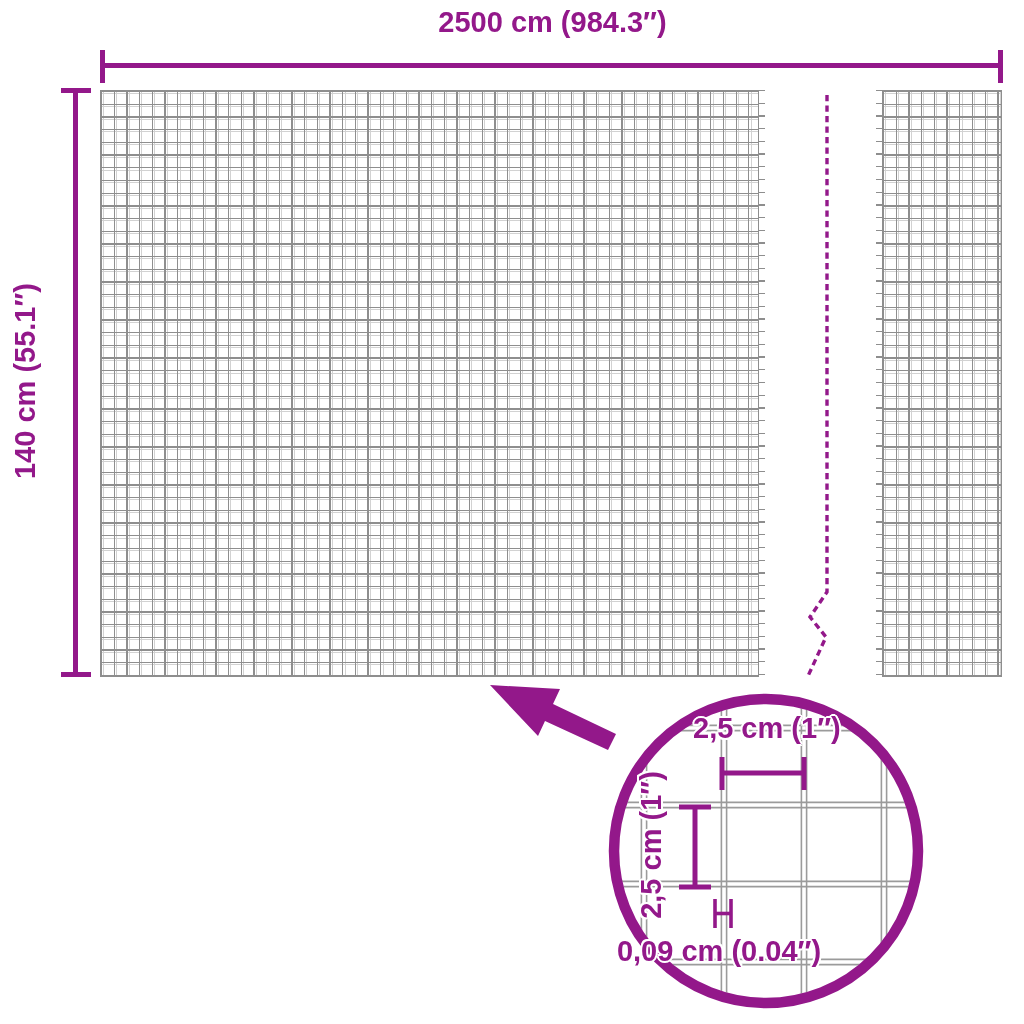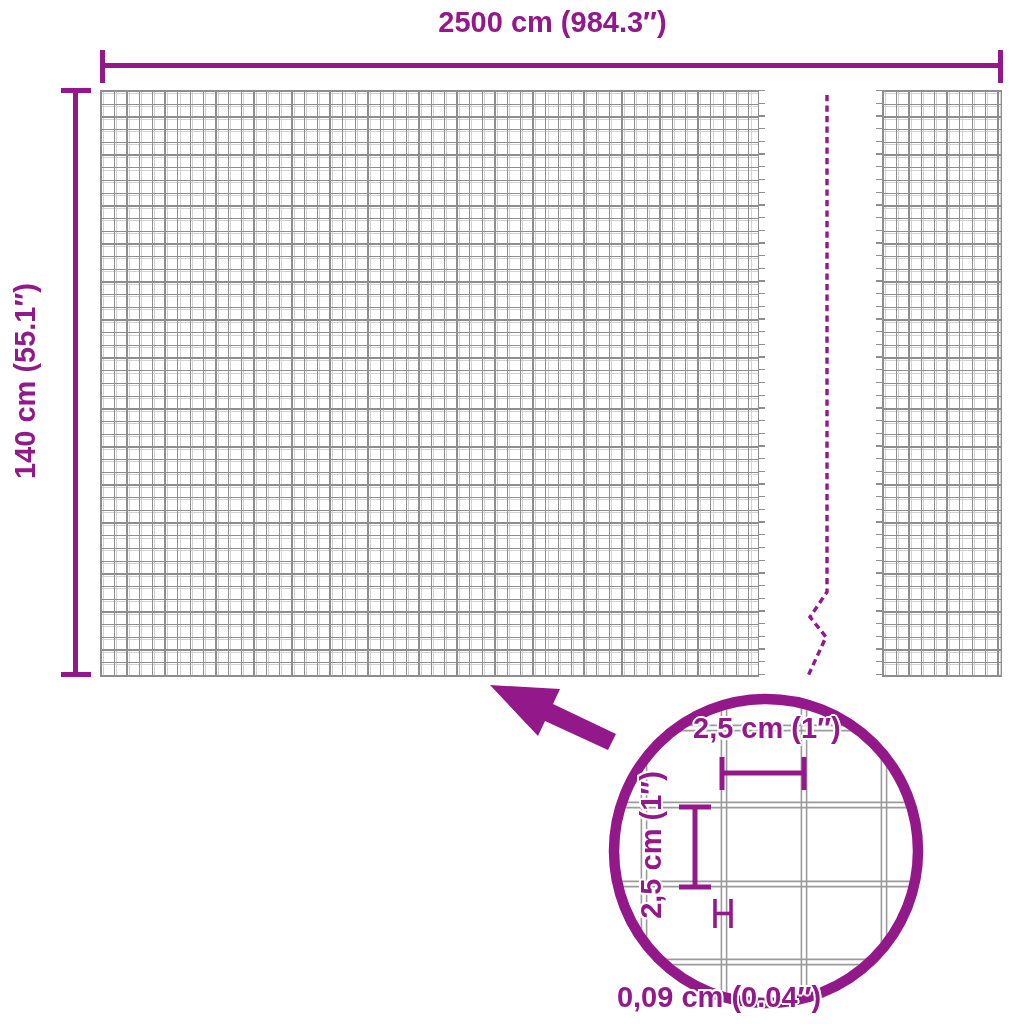--- a/index.html
+++ b/index.html
@@ -46,21 +46,21 @@
   .stub{
     position:absolute;top:90px;width:6px;height:587px;
     background-image:repeating-linear-gradient(to bottom, var(--wire,#8e8e8e) 0 1.3px, transparent 1.3px 12.69px);
   }
   .overlay{position:absolute;left:0;top:0;width:1024px;height:1024px;}
   .accent-stroke{stroke:var(--accent,#93188a);}
   .accent-fill{fill:var(--accent,#93188a);}
   .wire-stroke{stroke:var(--detail-wire,#9b9b9b);}
   .detail-w-label{left:693px;top:712px;width:146px;text-align:center;}
   .detail-h-label{left:651px;top:845px;transform:translate(-50%,-50%) rotate(-90deg);}
-  .detail-t-label{left:719px;top:997px;transform:translate(-50%,-50%);text-align:right;}
+  .detail-t-label{left:719px;top:951px;transform:translate(-50%,-50%);text-align:right;}
 </style>
 </head>
 <body>
 
 <div class="canvas">
 
   <div class="dim-label top-label">2500 cm (984.3″)</div>
   <div class="bar" style="left:102px;top:63px;width:899px;height:5px;"></div>
   <div class="bar" style="left:100px;top:50px;width:5px;height:33px;"></div>
   <div class="bar" style="left:998px;top:50px;width:5px;height:33px;"></div>

